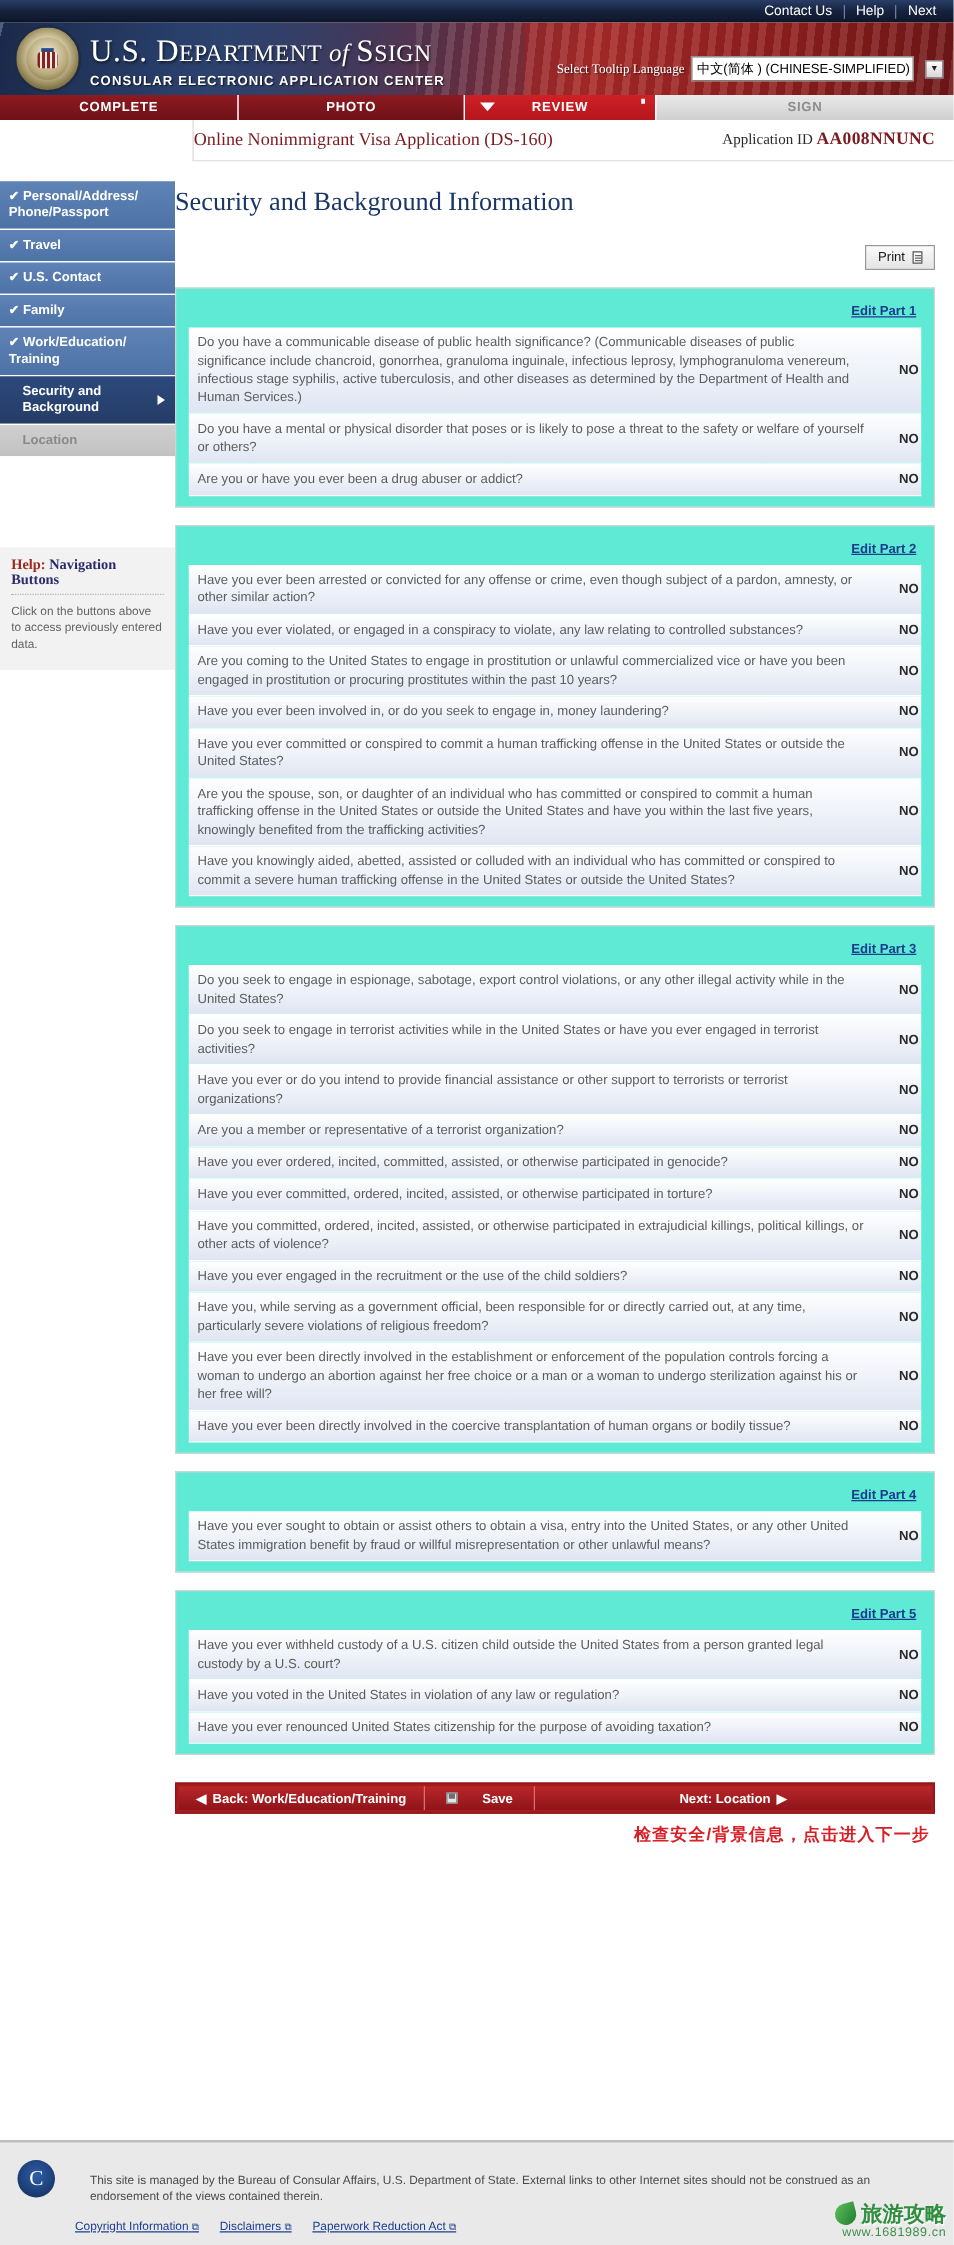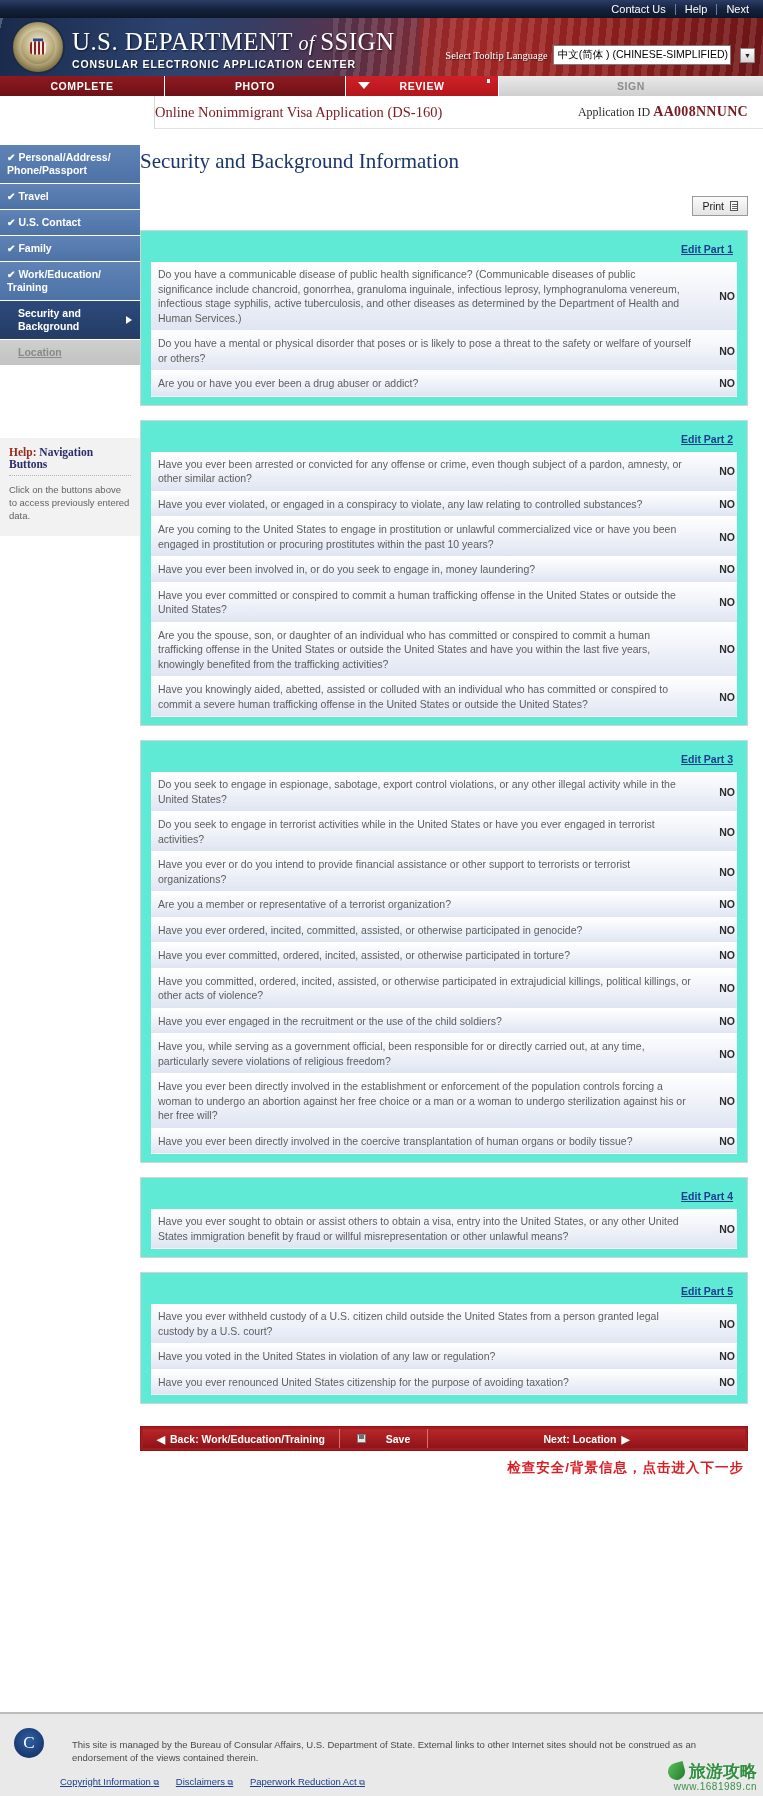--- a/index.html
+++ b/index.html
@@ -57,21 +57,21 @@
     width:16px;height:13px;border-radius:3px;
     background:repeating-linear-gradient(90deg,#8a2020 0 2px,#f0ece0 2px 4px);
     box-shadow:0 -6px 0 -3px #2b4a85;
   }
   .brand { position:absolute; left:72px; top:11px; z-index:4; }
   .brand .line1 {
     font-family:"Liberation Serif", serif; color:#ffffff;
     font-size:25px; letter-spacing:.4px; line-height:26px;
     text-shadow:1px 1px 2px rgba(0,0,0,.6);
   }
-  .brand .line1 .sm { font-size:25px;font-family:Liberation Serif, serif; }
+  .brand .line1 .sm { font-size:19px;font-family:Liberation Serif, serif; }
   .brand .line1 .it { font-style:italic; font-size:20px; }
   .brand .line2 {
     color:#ffffff; font-size:10.5px; font-weight:bold; letter-spacing:.9px;
     margin-top:2px; text-shadow:1px 1px 1px rgba(0,0,0,.6);
   }
   .lang-wrap {
     position:absolute; right:8px; top:27px; z-index:5;
     display:flex; align-items:center; gap:5px;
   }
   .lang-label {
@@ -89,21 +89,21 @@
     border:1px solid #8a8a8a; display:flex; align-items:center; justify-content:center;
     font-size:7px; color:#222;
   }
 
   
   .tabs { display:flex; height:20px; width:763px; }
   .tab {
     display:flex; align-items:center; justify-content:center; position:relative;
     font-size:10.5px; font-weight:bold; letter-spacing:.6px;
   }
-  .tab.complete { width:165px; background:linear-gradient(to bottom,#8e1a21,#6e1117); color:#fff;
+  .tab.complete { width:191px; background:linear-gradient(to bottom,#8e1a21,#6e1117); color:#fff;
     border-right:1px solid #ffffff;}
   .tab.photo { width:181px; background:linear-gradient(to bottom,#8e1a21,#6e1117); color:#fff;
     border-right:1px solid #ffffff;}
   .tab.review { width:152px; background:linear-gradient(to bottom,#d02027,#b4161c); color:#fff; }
   .tab.sign { flex:1; background:linear-gradient(to bottom,#e9e9e9,#cfcfcf); color:#8c8c8c;
     border-left:1px solid #ffffff;}
   .tab-caret {
     position:absolute; left:12px; top:6px;
     width:0;height:0;border-left:6px solid transparent;border-right:6px solid transparent;
     border-top:7px solid #ffffff;
@@ -144,21 +144,20 @@
     padding-left:18px;
   }
   .nav-item.active .tri {
     position:absolute; right:8px; top:50%; transform:translateY(-50%);
     width:0;height:0;border-top:4px solid transparent;border-bottom:4px solid transparent;
     border-left:6px solid #ffffff;
   }
   .nav-item.disabled {
     background:linear-gradient(to bottom,#cfcfcf,#c2c2c2); color:#8a8a8a;
     padding-left:18px;
-    text-decoration:underline;
   }
   .help-box { margin-top:72px; background:#f2f2f2; padding:8px 9px 14px 9px; }
   .help-title {
     font-family:"Liberation Serif", serif; font-size:11.5px; font-weight:bold;
     color:#2b2b6b; border-bottom:1px dotted #b4b4b4; padding-bottom:5px;
   }
   .help-title .h { color:#9b2a1e; }
   .help-body { font-size:9.5px; color:#636363; line-height:13px; margin-top:7px; }
 
   

